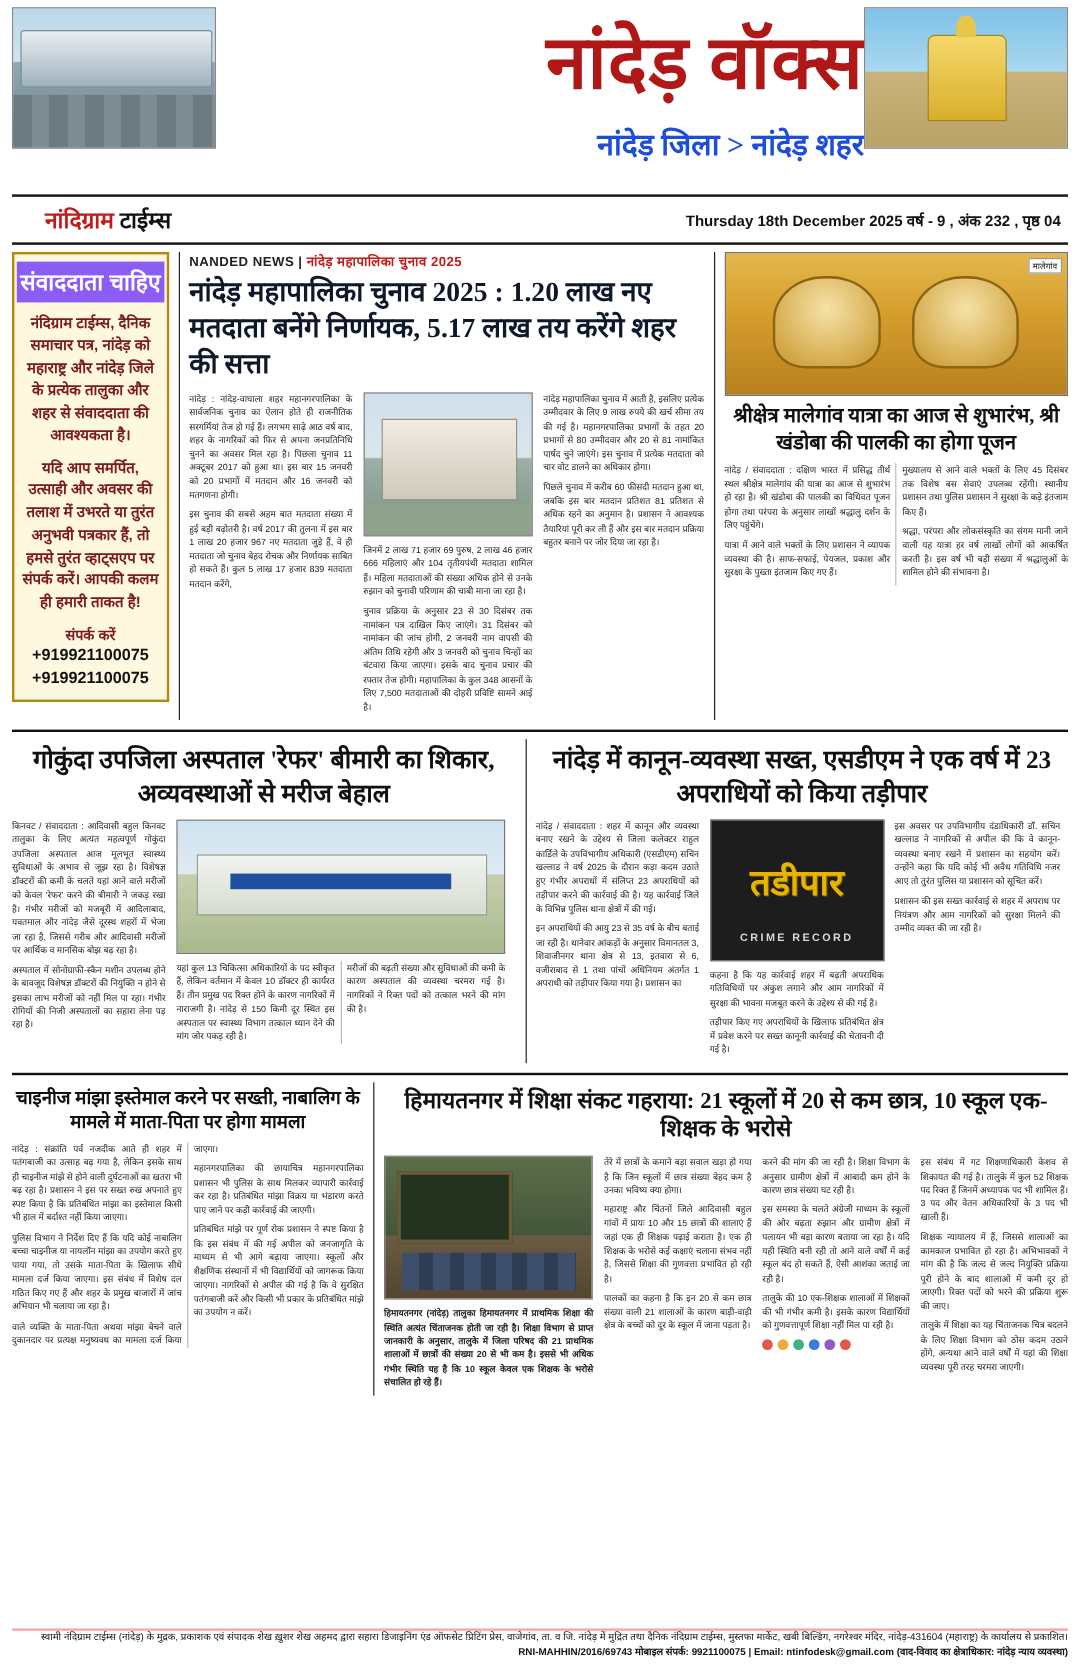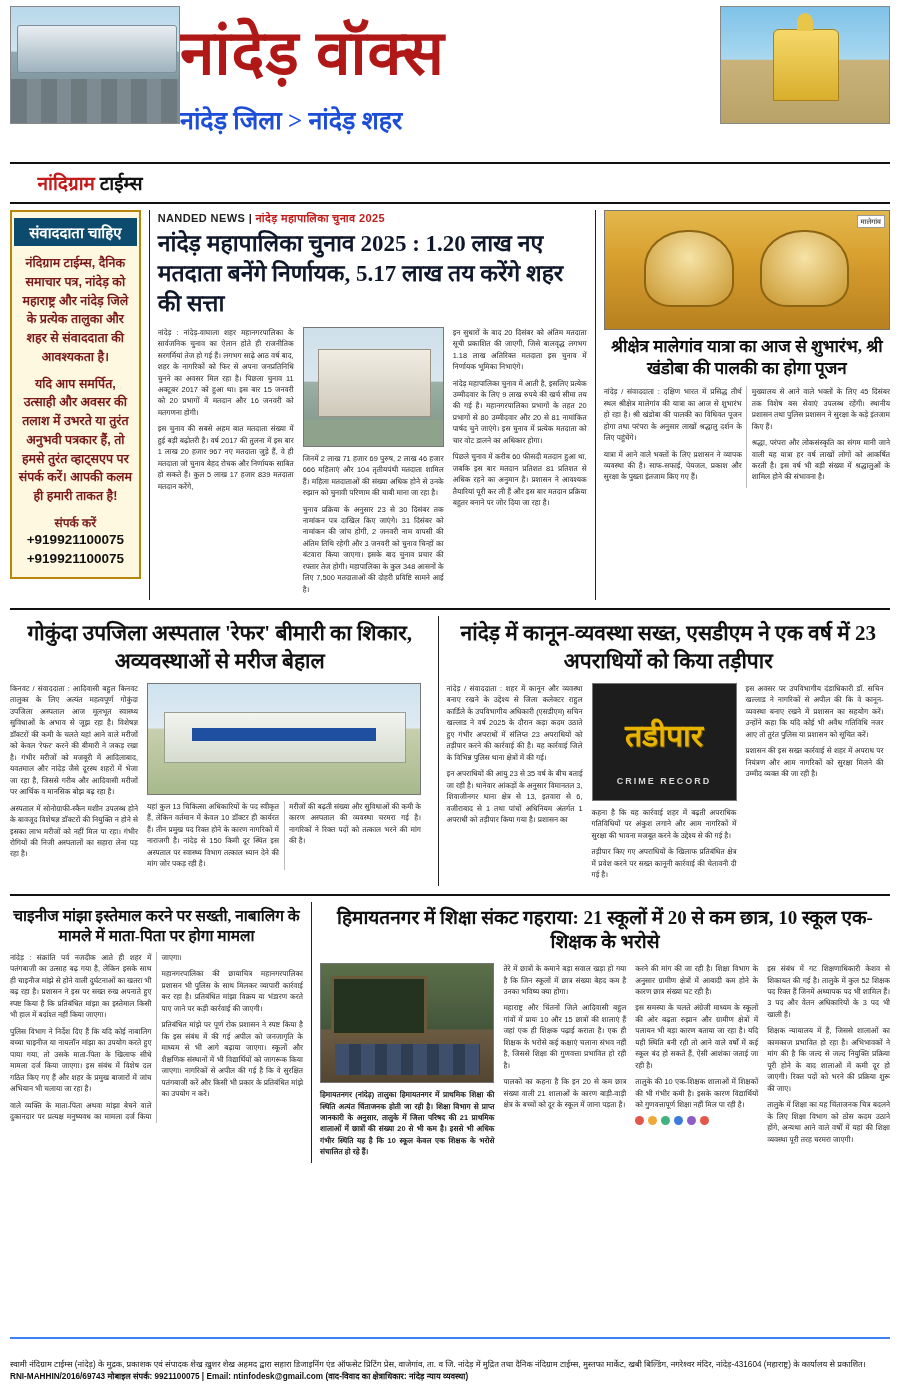--- a/index.html
+++ b/index.html
@@ -32,21 +32,21 @@
   }
   .mast-photo.right { background:linear-gradient(#7fc2e8 0%, #a9d8ef 45%, #c9b37a 46%, #b9a267 100%); }
   .mast-photo.right::before{
     content:""; position:absolute; left:52px; top:22px; width:64px; height:70px;
     background:linear-gradient(#f5d86a,#d9ae2c); border:1px solid #a8821d; border-radius:6px 6px 0 0;
   }
   .mast-photo.right::after{
     content:""; position:absolute; left:76px; top:6px; width:16px; height:18px;
     background:#e8c64a; border-radius:50% 50% 0 0;
   }
-  .mast-center { flex:1; text-align:left; padding-top:16px; }
+  .mast-center { flex:1; text-align:right; padding-top:16px; }
   .mast-title {
     font-family:"Liberation Serif", serif;
     font-weight:bold; font-size:62px; color:#b01818; letter-spacing:1px; line-height:1;
   }
   .mast-sub {
     margin-top:18px; font-size:25px; font-weight:bold; color:#1d4ed8;
     font-family:"Liberation Serif", serif;
   }
 
   
@@ -64,21 +64,21 @@
   .col { }
   .col-a { width:136px; }
   .col-b { width:430px; }
   .col-c { width:298px; }
 
   .rule-v { width:1px; background:#222; }
 
   
   .adbox { border:2px solid #b8860b; background:#fff8e1; padding:8px 6px; text-align:center; }
   .ad-head {
-    background:#0c4a6e; color:#fff; font-weight:bold; font-size:15px; padding:4px 2px; margin:-2px -4px 8px -4px;
+    background:#8b5cf6; color:#fff; font-weight:bold; font-size:19px; padding:4px 2px; margin:-2px -4px 8px -4px;
   }
   .ad-body { font-size:12.5px; line-height:1.5; color:#7a1a1a; font-weight:bold; }
   .ad-body p { margin:0 0 8px 0; }
   .ad-contact { margin-top:6px; font-size:12px; font-weight:bold; color:#7a1a1a; }
   .ad-phone { font-size:13.5px; font-weight:bold; color:#111; line-height:1.4; }
 
   
   .kicker { font-size:11px; font-weight:bold; letter-spacing:.4px; margin-bottom:4px; }
   .kicker .k1 { color:#222; }
   .kicker .k2 { color:#c21b1b; }
@@ -157,22 +157,22 @@
   .sec { border-top:2px solid #111; margin-top:8px; padding-top:6px; }
   .sec-inner { display:flex; gap:8px; }
 
   
   .dots { display:flex; gap:4px; margin-top:4px; }
   .dots i { width:9px; height:9px; border-radius:50%; display:block; }
 
   
   .footer {
     position:absolute; left:10px; right:10px; bottom:4px;
-    border-top:2px solid #3b82f6; padding-top:20px;
-    font-size:8.2px; line-height:1.45; text-align:left; color:#111;
+    border-top:2px solid #fca5a5; padding-top:0;
+    font-size:8.2px; line-height:1.45; text-align:right; color:#111;
   }
   .footer .l2 { font-weight:bold; }
 </style>
 </head>
 <body>
 
 <div class="page">
 
   <div class="masthead">
     <div class="mast-photo left"></div>
@@ -182,20 +182,21 @@
     </div>
     <div class="mast-photo right"></div>
   </div>
 
   <div class="datebar">
     <div class="logo-box">
       <span class="red">नांदिग्राम</span>
       <span style="color:#c21b1b">&nbsp;</span>
       <span>टाईम्स</span>
     </div>
+    <div class="dateline">Thursday 18th December 2025 वर्ष - 9 , अंक 232 , पृष्ठ 04</div>
   </div>
 
   <div class="grid">
 
     <div class="col col-a">
       <div class="adbox">
         <div class="ad-head">संवाददाता चाहिए</div>
         <div class="ad-body">
           <p>नंदिग्राम टाईम्स, दैनिक समाचार पत्र, नांदेड़ को महाराष्ट्र और नांदेड़ जिले के प्रत्येक तालुका और शहर से संवाददाता की आवश्यकता है।</p>
           <p>यदि आप समर्पित, उत्साही और अवसर की तलाश में उभरते या तुरंत अनुभवी पत्रकार हैं, तो हमसे तुरंत व्हाट्सएप पर संपर्क करें। आपकी कलम ही हमारी ताकत है!</p>
@@ -220,21 +221,20 @@
           <p>इस चुनाव की सबसे अहम बात मतदाता संख्या में हुई बड़ी बढ़ोतरी है। वर्ष 2017 की तुलना में इस बार 1 लाख 20 हजार 967 नए मतदाता जुड़े हैं, वे ही मतदाता जो चुनाव बेहद रोचक और निर्णायक साबित हो सकते हैं। कुल 5 लाख 17 हजार 839 मतदाता मतदान करेंगे,</p>
         </div>
         <div style="width:141px;">
           <div class="photo bldg"></div>
           <div class="body-txt">
             <p>जिनमें 2 लाख 71 हजार 69 पुरुष, 2 लाख 46 हजार 666 महिलाएं और 104 तृतीयपंथी मतदाता शामिल हैं। महिला मतदाताओं की संख्या अधिक होने से उनके रुझान को चुनावी परिणाम की चाबी माना जा रहा है।</p>
             <p>चुनाव प्रक्रिया के अनुसार 23 से 30 दिसंबर तक नामांकन पत्र दाखिल किए जाएंगे। 31 दिसंबर को नामांकन की जांच होगी, 2 जनवरी नाम वापसी की अंतिम तिथि रहेगी और 3 जनवरी को चुनाव चिन्हों का बंटवारा किया जाएगा। इसके बाद चुनाव प्रचार की रफ्तार तेज होगी। महापालिका के कुल 348 आसनों के लिए 7,500 मतदाताओं की दोहरी प्रविष्टि सामने आई है।</p>
           </div>
         </div>
         <div style="width:134px;" class="body-txt">
-          <p>इन सुधारों के बाद 20 दिसंबर को अंतिम मतदाता सूची प्रकाशित की जाएगी, जिसे बालवृद्ध लगभग 1.18 लाख अतिरिक्त मतदाता इस चुनाव में निर्णायक भूमिका निभाएंगे।</p>
           <p>नांदेड़ महापालिका चुनाव में आती है, इसलिए प्रत्येक उम्मीदवार के लिए 9 लाख रुपये की खर्च सीमा तय की गई है। महानगरपालिका प्रभागों के तहत 20 प्रभागों से 80 उम्मीदवार और 20 से 81 नामांकित पार्षद चुने जाएंगे। इस चुनाव में प्रत्येक मतदाता को चार वोट डालने का अधिकार होगा।</p>
           <p>पिछले चुनाव में करीब 60 फीसदी मतदान हुआ था, जबकि इस बार मतदान प्रतिशत 81 प्रतिशत से अधिक रहने का अनुमान है। प्रशासन ने आवश्यक तैयारियां पूरी कर ली हैं और इस बार मतदान प्रक्रिया बहुतर बनाने पर जोर दिया जा रहा है।</p>
         </div>
       </div>
     </div>
 
     <div class="rule-v"></div>
 
     <div class="col col-c">
       <div class="photo temple">

